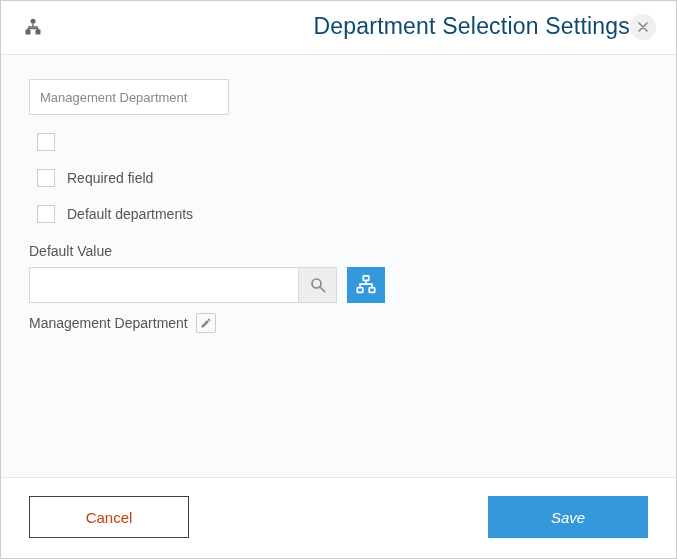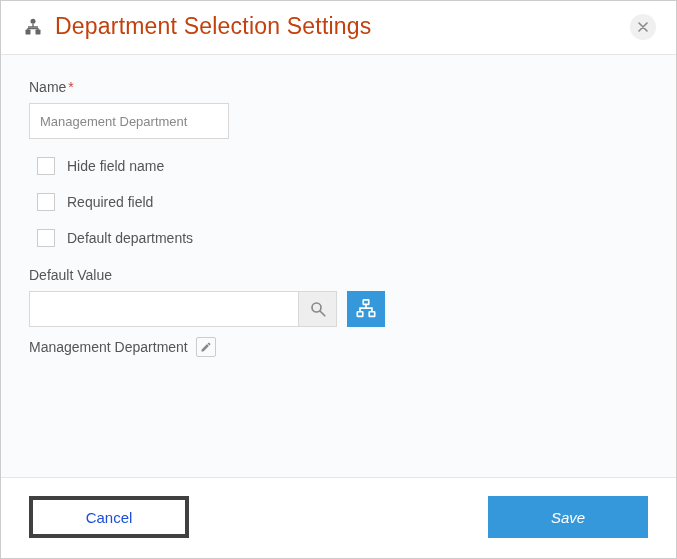--- a/index.html
+++ b/index.html
@@ -29,23 +29,24 @@
     width: 24px;
     height: 24px;
     margin-right: 10px;
     display: flex;
     align-items: center;
     justify-content: center;
   }
   .dialog-title {
     font-size: 23px;
     font-weight: 300;
-    color: #c2410c;
+    color: #0c4a6e;
     flex: 1;
     letter-spacing: 0.2px;
+    text-align: right;
   }
   .close-btn {
     width: 26px;
     height: 26px;
     border-radius: 50%;
     background: #f0f0f0;
     display: flex;
     align-items: center;
     justify-content: center;
     cursor: pointer;
@@ -150,23 +151,23 @@
   .btn {
     min-width: 160px;
     height: 42px;
     display: flex;
     align-items: center;
     justify-content: center;
     font-size: 15px;
     cursor: pointer;
   }
   .btn-cancel {
-    border: 4px solid #404040;
-    background: #fff;
-    color: #1d4ed8;
+    border: 1px solid #404040;
+    background: #fff;
+    color: #c2410c;
   }
   .btn-save {
     border: none;
     background: #3498db;
     color: #fff;
     font-style: italic;
   }
 </style>
 </head>
 <body>
@@ -185,28 +186,24 @@
     <div class="dialog-title">Department Selection Settings</div>
     <div class="close-btn">
       <svg width="10" height="10" viewBox="0 0 10 10">
         <path d="M1 1 L9 9 M9 1 L1 9" stroke="#888" stroke-width="1.6" stroke-linecap="round"></path>
       </svg>
     </div>
   </div>
 
   <div class="dialog-body">
 
-    <div class="form-label">
-      <span>Name</span><span class="req">*</span>
-    </div>
     <input class="txt-input" type="text" value="Management Department" style="">
 
     <div class="cb-row">
       <div class="cb"></div>
-      <span class="cb-label">Hide field name</span>
     </div>
 
     <div class="cb-row">
       <div class="cb"></div>
       <span class="cb-label">Required field</span>
     </div>
 
     <div class="cb-row">
       <div class="cb"></div>
       <span class="cb-label">Default departments</span>

